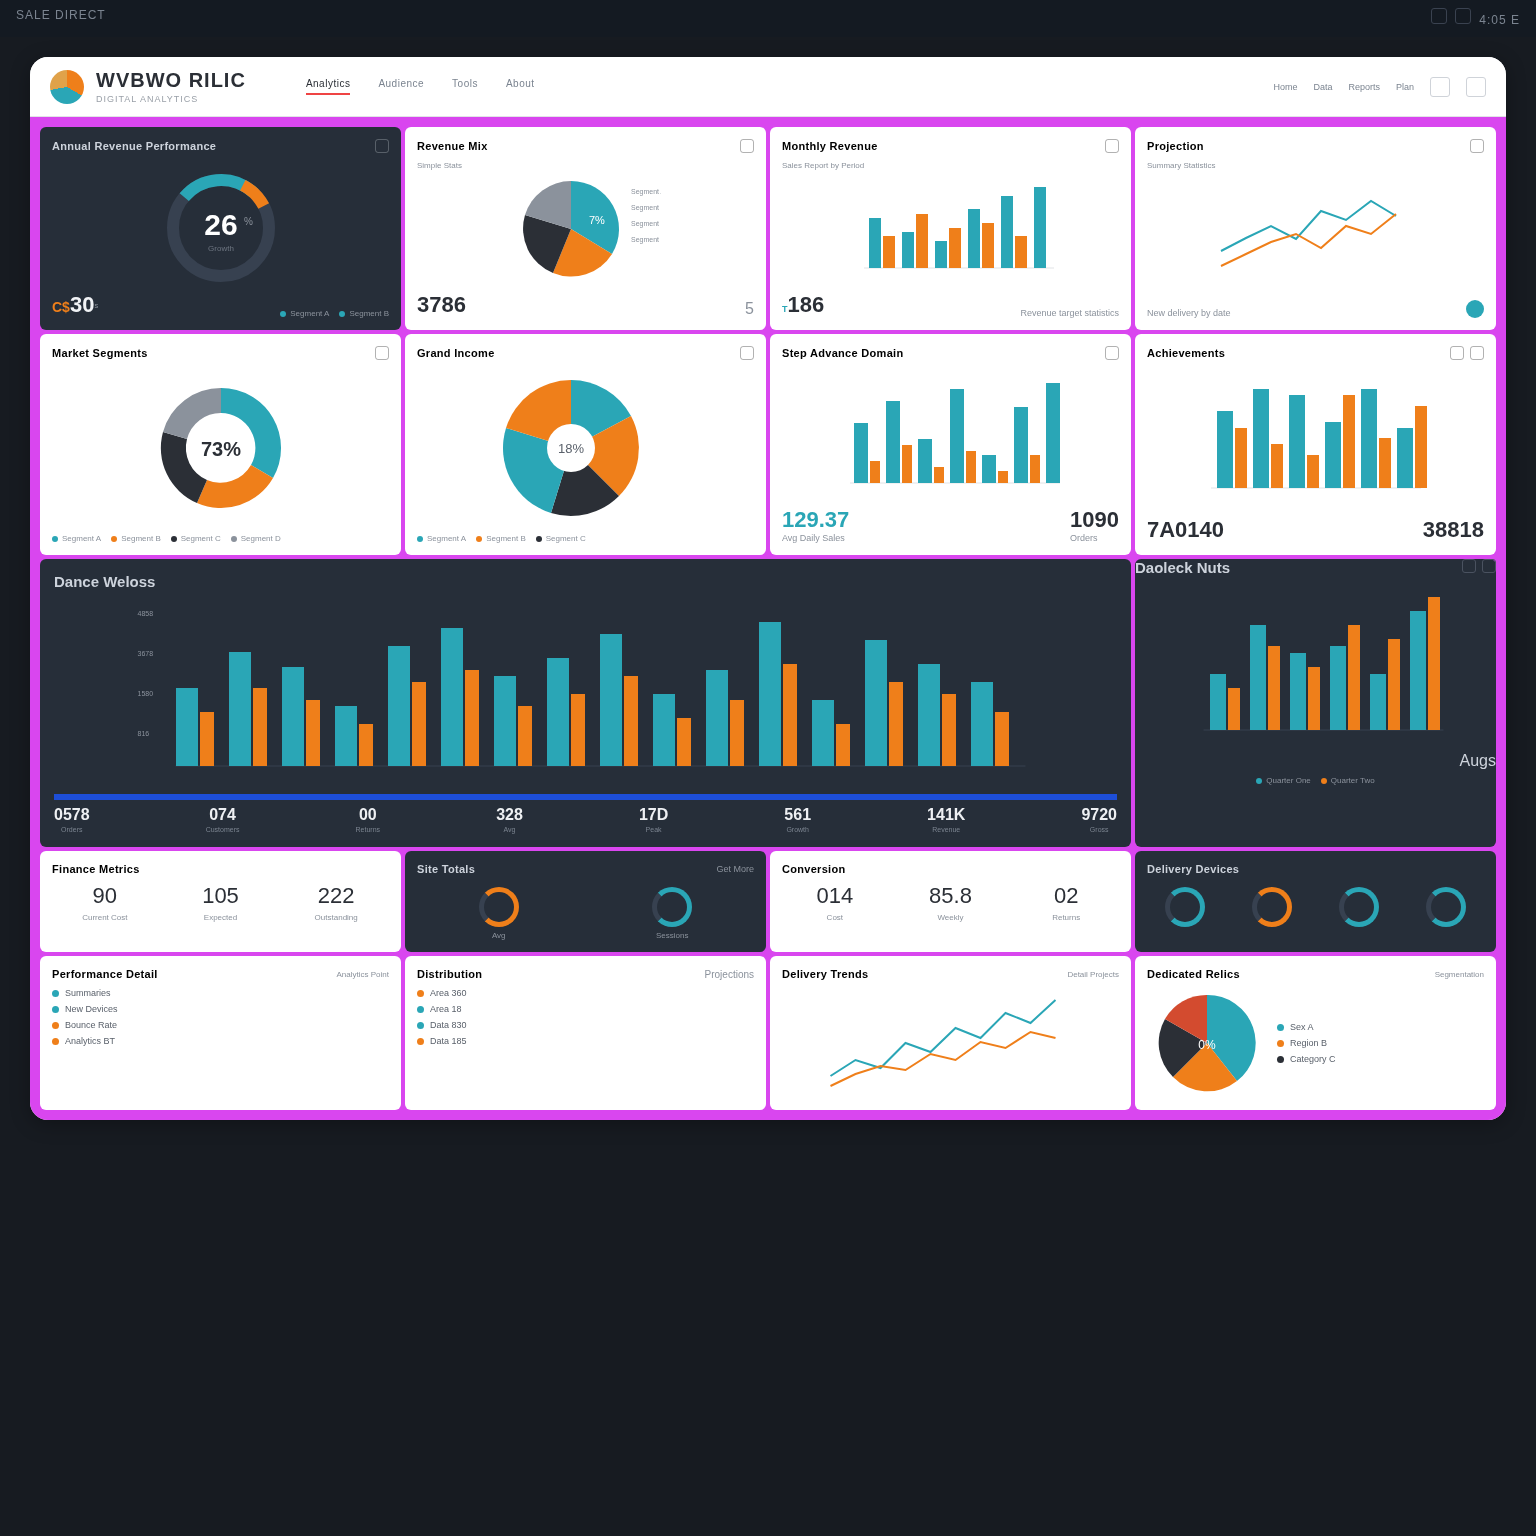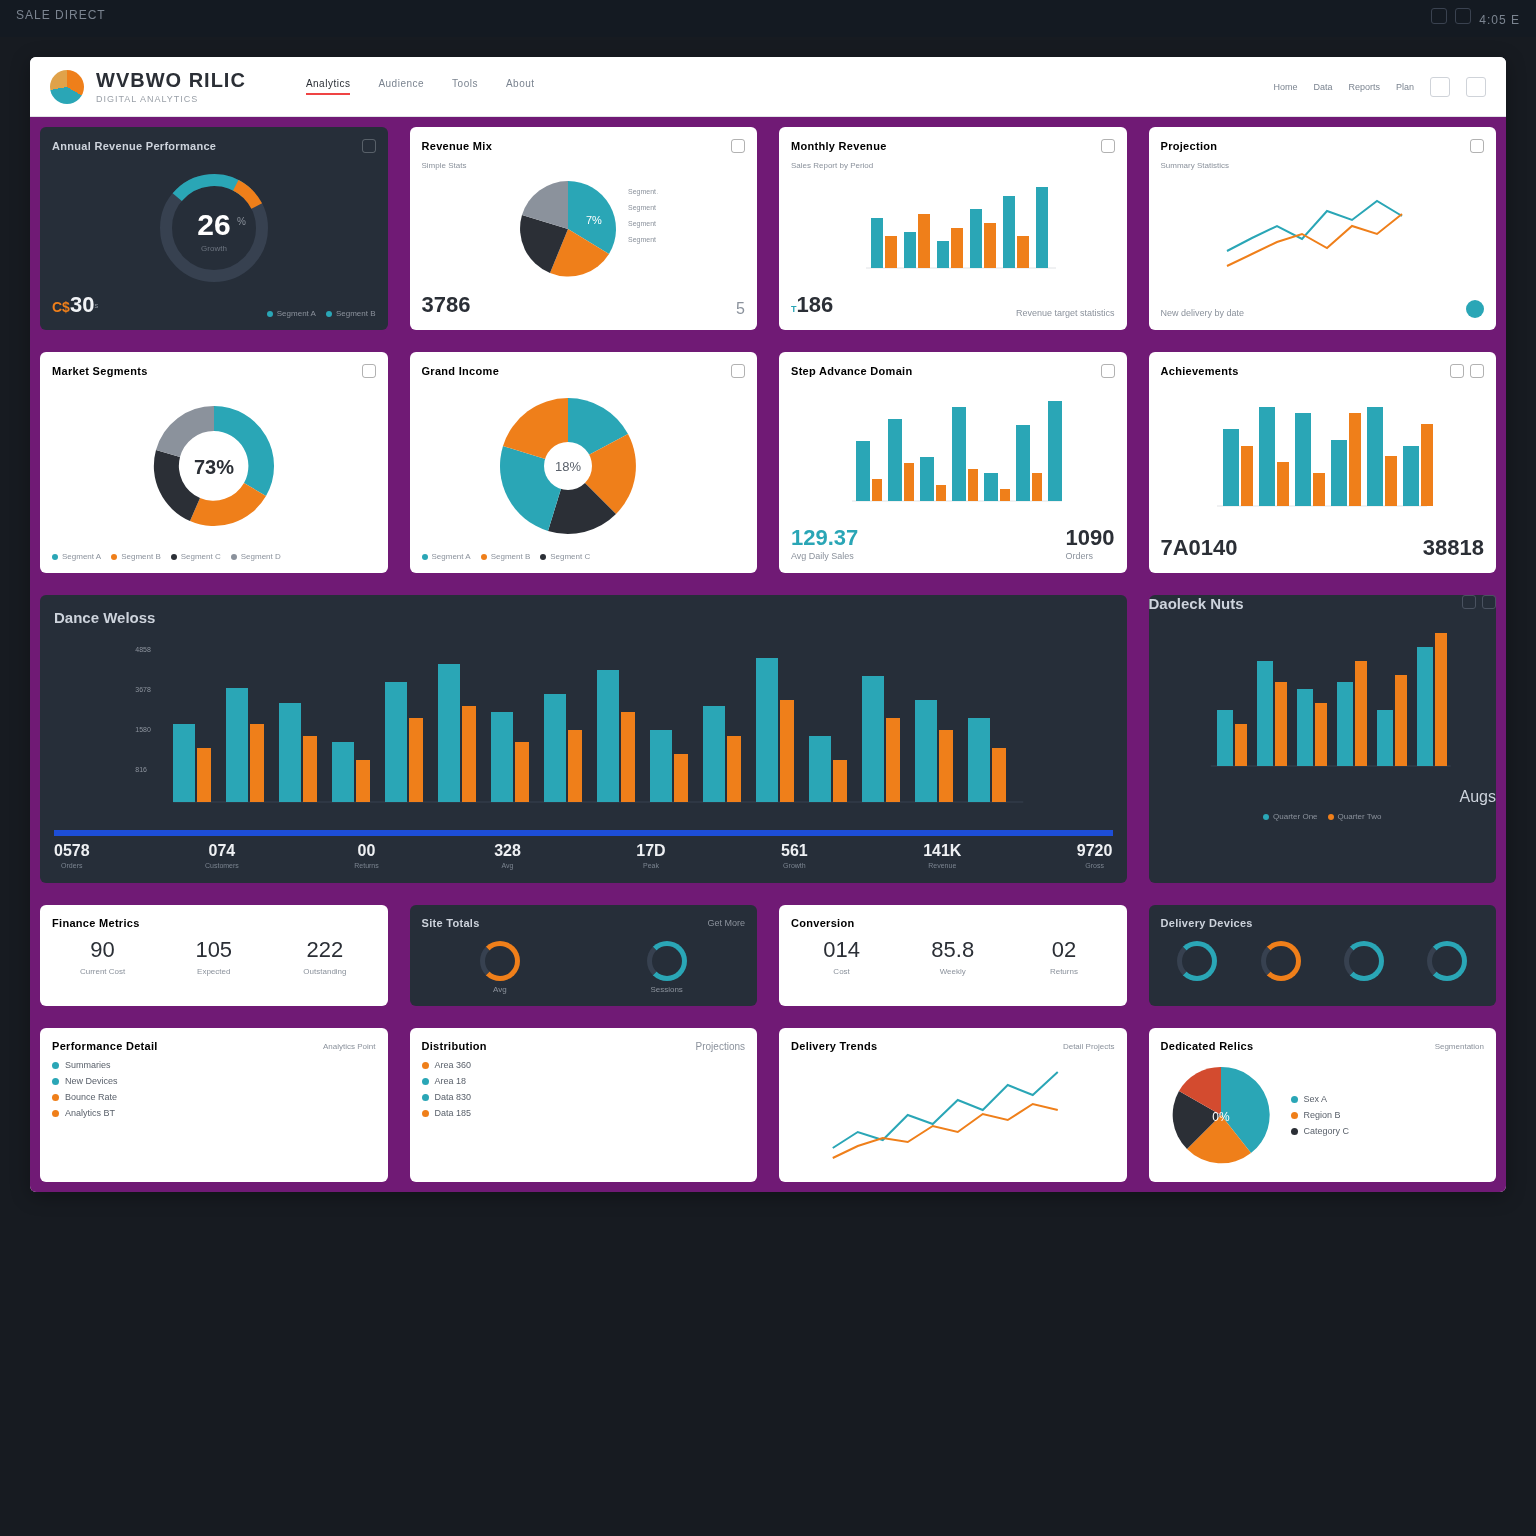--- a/index.html
+++ b/index.html
@@ -1,32 +1,32 @@
 <!DOCTYPE html>
 <html><head>
 <meta charset="utf-8">
 <style>
 *{box-sizing:border-box;margin:0;padding:0;font-family:"Segoe UI",Arial,sans-serif}
 body{background:#171b21;width:1536px;height:1536px;overflow:hidden;font-size:14px}
-.frame{margin:20px 30px 16px;background:#e9ebec;border-radius:6px;overflow:hidden;box-shadow:0 4px 20px rgba(0,0,0,.3)}
+.frame{margin:20px 30px 16px;background:#e9ebec;border-radius:18px;overflow:hidden;box-shadow:0 4px 20px rgba(0,0,0,.3)}
 
 .osbar{background:#141a22;color:#7b8490;padding:8px 16px;display:flex;justify-content:space-between;font-size:12px;letter-spacing:1px}
 .osbar .icons span{display:inline-block;width:16px;height:16px;border:1px solid #3a4250;border-radius:3px;margin-left:4px}
 
 .hdr{background:#fff;display:flex;align-items:center;padding:12px 20px;border-bottom:1px solid #e1e3e6}
 .logo{width:34px;height:34px;border-radius:50%;background:conic-gradient(#ef7f1a 0 120deg,#2aa6b6 120deg 260deg,#e0a24a 260deg 360deg);margin-right:12px}
 .brand{font-weight:700;font-size:20px;letter-spacing:1px;color:#2b2f36}
 .sub{font-size:9px;color:#9aa0a8;letter-spacing:1px;margin-top:2px}
 .tabs{display:flex;margin-left:60px;gap:28px}
 .tabs div{font-size:10px;color:#7b8490;letter-spacing:.5px;padding-bottom:4px;cursor:pointer}
 .tabs div:first-child{color:#2b2f36;border-bottom:2px solid #ef4444}
 .hdr-right{margin-left:auto;display:flex;gap:16px;align-items:center;font-size:9px;color:#7b8490}
 .hdr-right .ico{width:20px;height:20px;border:1px solid #cfd3d9;border-radius:3px}
 
-.grid{display:grid;grid-template-columns:repeat(4,1fr);gap:22px;padding:10px;background:#701a75}
+.grid{display:grid;grid-template-columns:repeat(4,1fr);gap:4px;padding:10px;background:#d946ef}
 .card{background:#fff;border-radius:6px;padding:12px;display:flex;flex-direction:column;min-height:0}
 .dark{background:#262e39;color:#cdd3dc}
 .card-hd{display:flex;justify-content:space-between;align-items:center;margin-bottom:8px}
 .card-hd h4{font-size:11px;font-weight:600;letter-spacing:.3px;color:inherit}
 .card-hd .xtra{display:flex;gap:6px}
 .card-hd .xtra span{width:14px;height:14px;border:1px solid currentColor;border-radius:3px;opacity:.3}
 .chartbox{flex:1;display:flex;align-items:center;justify-content:center;position:relative}
 svg{display:block}
 .foot{display:flex;justify-content:space-between;align-items:flex-end;margin-top:8px;font-size:9px;color:#8b929c}
 .foot .big{font-size:22px;font-weight:700;color:#2b2f36}

